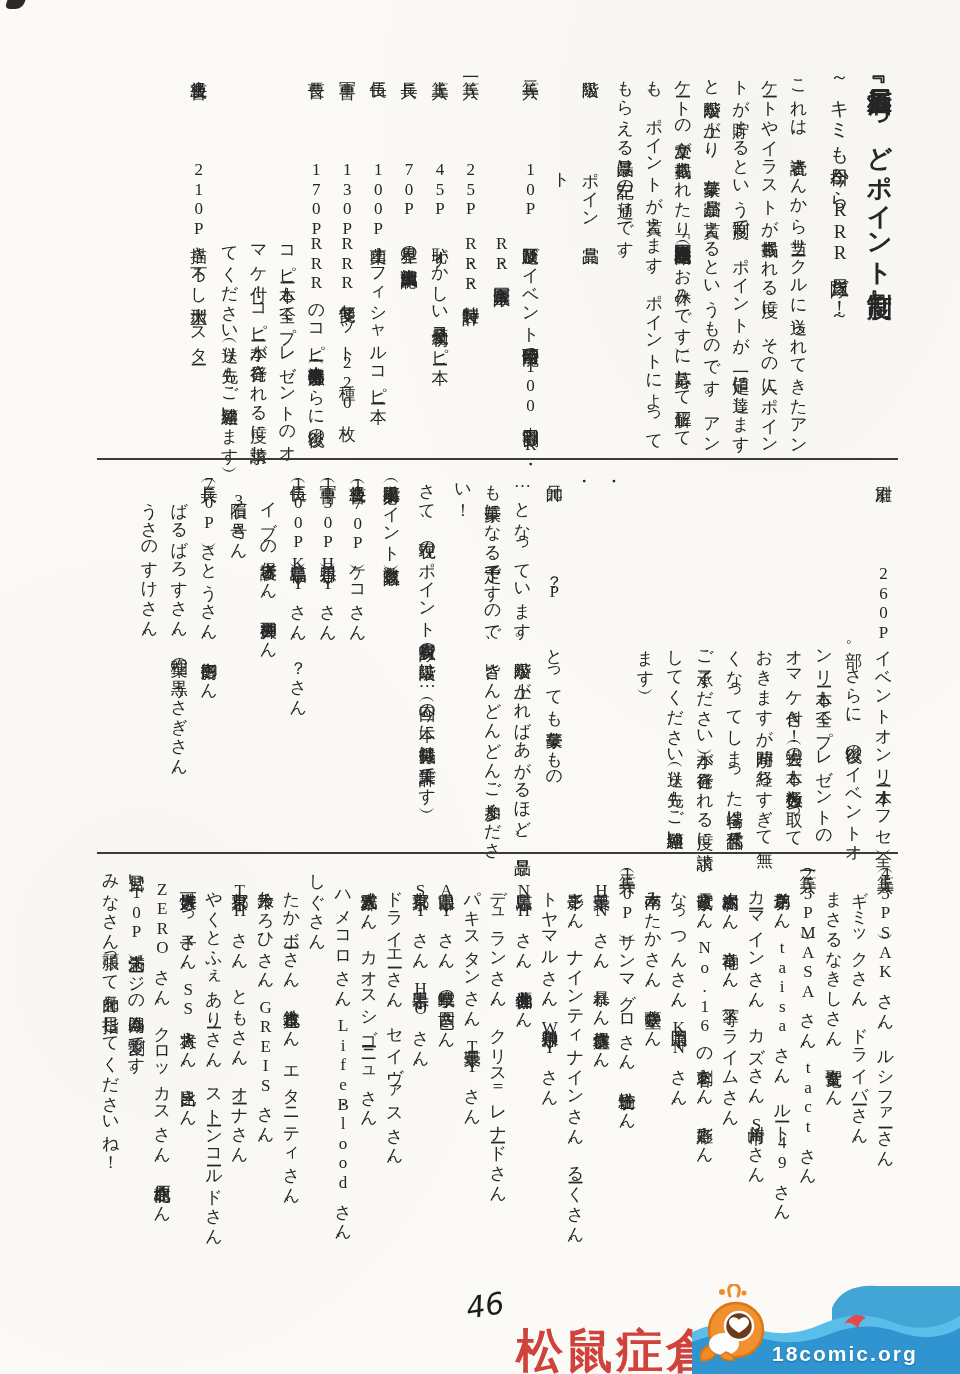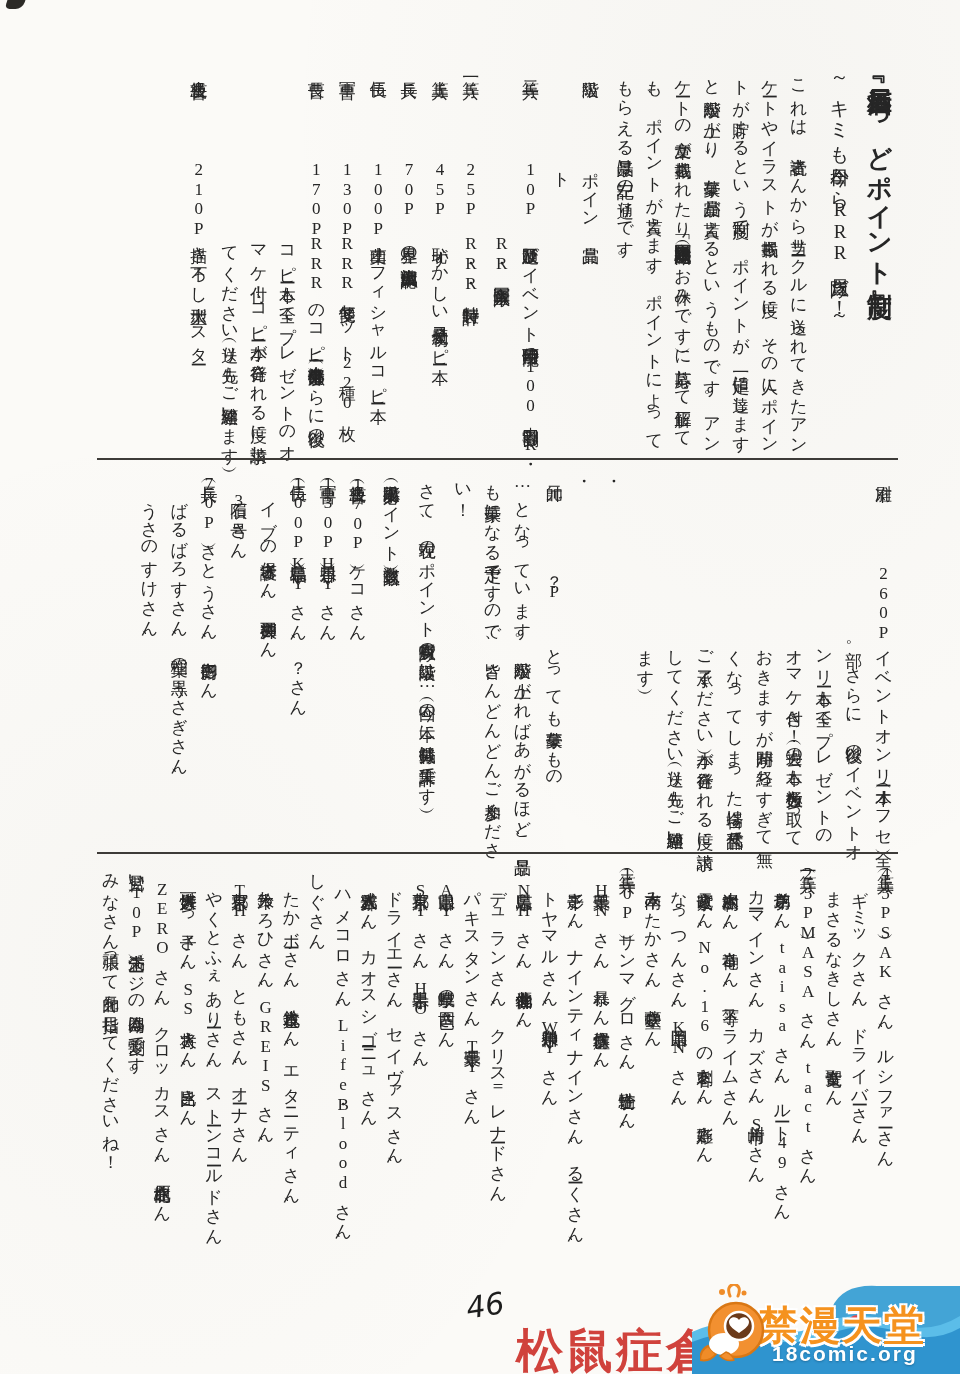--- a/index.html
+++ b/index.html
@@ -146,16 +146,15 @@
       <path d="M30,12 q-4,-10 4,-12 q8,2 4,12" fill="none" stroke="#ef8c28" stroke-width="3" stroke-linecap="round"></path>
       <circle cx="22" cy="8" r="3" fill="#ef8c28"></circle>
       <circle cx="44" cy="9" r="2.5" fill="#ef8c28"></circle>
       <path d="M8,62 q-8,4 -8,14 q10,2 16,-6 z" fill="#ef8c28" stroke="#d97714" stroke-width="2"></path>
       <circle cx="36" cy="46" r="27" fill="#f29030" stroke="#d97714" stroke-width="2.5"></circle>
       <ellipse cx="24" cy="60" rx="15" ry="11" fill="#ffffff"></ellipse>
       <circle cx="39" cy="42" r="14" fill="#6b3a1a" stroke="#ffffff" stroke-width="2.5"></circle>
       <path d="M39,36 c-2.5,-4.5 -10,-3.5 -10,2 c0,4.5 5.5,7.5 10,11 c4.5,-3.5 10,-6.5 10,-11 c0,-5.5 -7.5,-6.5 -10,-2 z" fill="#ffffff"></path>
       <path d="M20,72 q6,6 14,4 q-2,-6 -8,-8 z" fill="#f29030" stroke="#d97714" stroke-width="1.5"></path>
     </svg>
-    <div class="wm-name">禁漫天堂</div>
     <div class="wm-url">18comic.org</div>
   </div>
 </div>
 
 </body></html>

